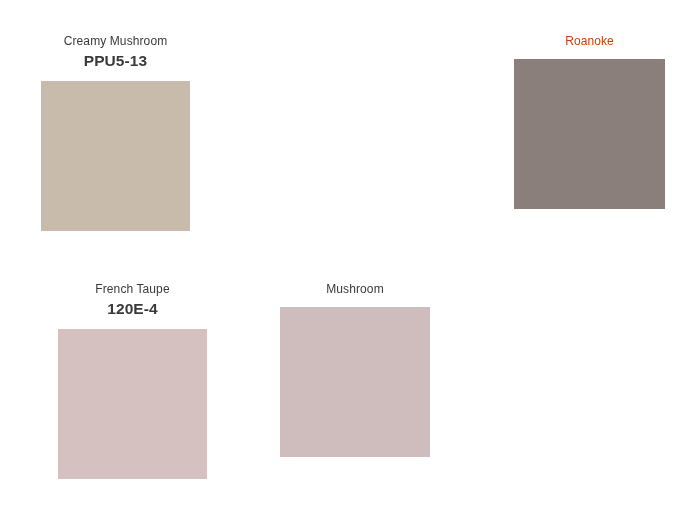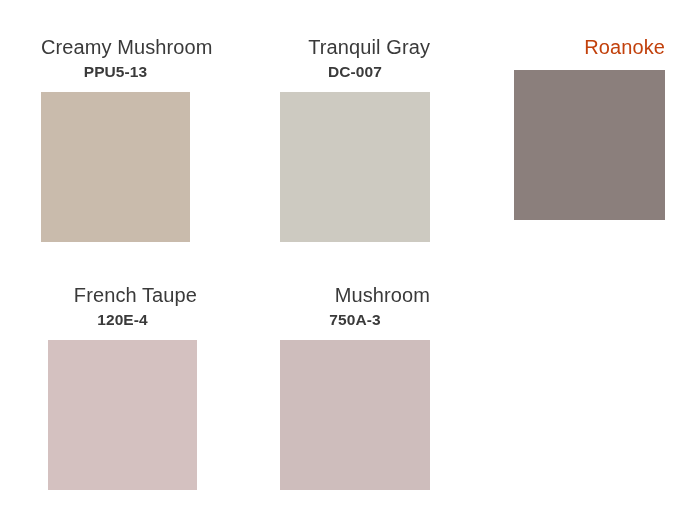--- a/index.html
+++ b/index.html
@@ -26,86 +26,77 @@
   }
   .swatch-label {
     text-align: center;
     color: #3a3a3a;
     line-height: 1.42;
     letter-spacing: 0.1px;
     -webkit-font-smoothing: antialiased;
   }
   .swatch-name {
     display: block;
-    font-size: 20px;
+    font-size: 12px;
     font-weight: 400;
     white-space: nowrap;
-    text-align: right;
   }
   .swatch-code {
     display: block;
     font-size: 15.5px;
     font-weight: 700;
     white-space: nowrap;
   }
   .swatch-chip {
     display: block;
     width: 149px;
     height: 150px;
     margin: 9px auto 0 auto;
   }
 
   
   .cell-0 { left: 41px;  top: 33px; width: 149px; }
   .cell-1 { left: 280px; top: 33px; width: 150px; }
   .cell-2 { left: 514px; top: 33px; width: 151px; }
   
-  .cell-3 { left: 48px;  top: 281px; width: 149px; }
+  .cell-3 { left: 58px;  top: 281px; width: 149px; }
   .cell-4 { left: 280px; top: 281px; width: 150px; }
 
   .cell-2 .swatch-chip { width: 151px; }
   .cell-1 .swatch-chip, .cell-4 .swatch-chip { width: 150px; }
 </style>
 </head>
 <body style="background: rgb(255, 255, 255);">
 
 <div class="palette">
 
   <div class="swatch-cell cell-0">
     <div class="swatch-label" style="color: rgb(58, 58, 58);">
       <span class="swatch-name">Creamy Mushroom</span>
       <span class="swatch-code">PPU5-13</span>
     </div>
     <span class="swatch-chip" style="background-color: rgb(201, 187, 172);"></span>
   </div>
 
-  <div class="swatch-cell cell-1">
-    <div class="swatch-label" style="color: rgb(58, 58, 58);">
-      <span class="swatch-name">Tranquil Gray</span>
-      <span class="swatch-code">DC-007</span>
-    </div>
-    <span class="swatch-chip" style="background-color: rgb(205, 202, 193);"></span>
-  </div>
 
   <div class="swatch-cell cell-2">
     <div class="swatch-label" style="color: #c2410c;">
       <span class="swatch-name">Roanoke</span>
     </div>
     <span class="swatch-chip" style="background-color: rgb(139, 127, 124);"></span>
   </div>
 
   <div class="swatch-cell cell-3">
     <div class="swatch-label" style="color: rgb(58, 58, 58);">
       <span class="swatch-name">French Taupe</span>
       <span class="swatch-code">120E-4</span>
     </div>
     <span class="swatch-chip" style="background-color: rgb(212, 193, 192);"></span>
   </div>
 
   <div class="swatch-cell cell-4">
     <div class="swatch-label" style="color: rgb(58, 58, 58);">
       <span class="swatch-name">Mushroom</span>
-      <span class="swatch-code">750A-3</span>
     </div>
     <span class="swatch-chip" style="background-color: rgb(206, 189, 188);"></span>
   </div>
 
 </div>
 
 </body></html>

